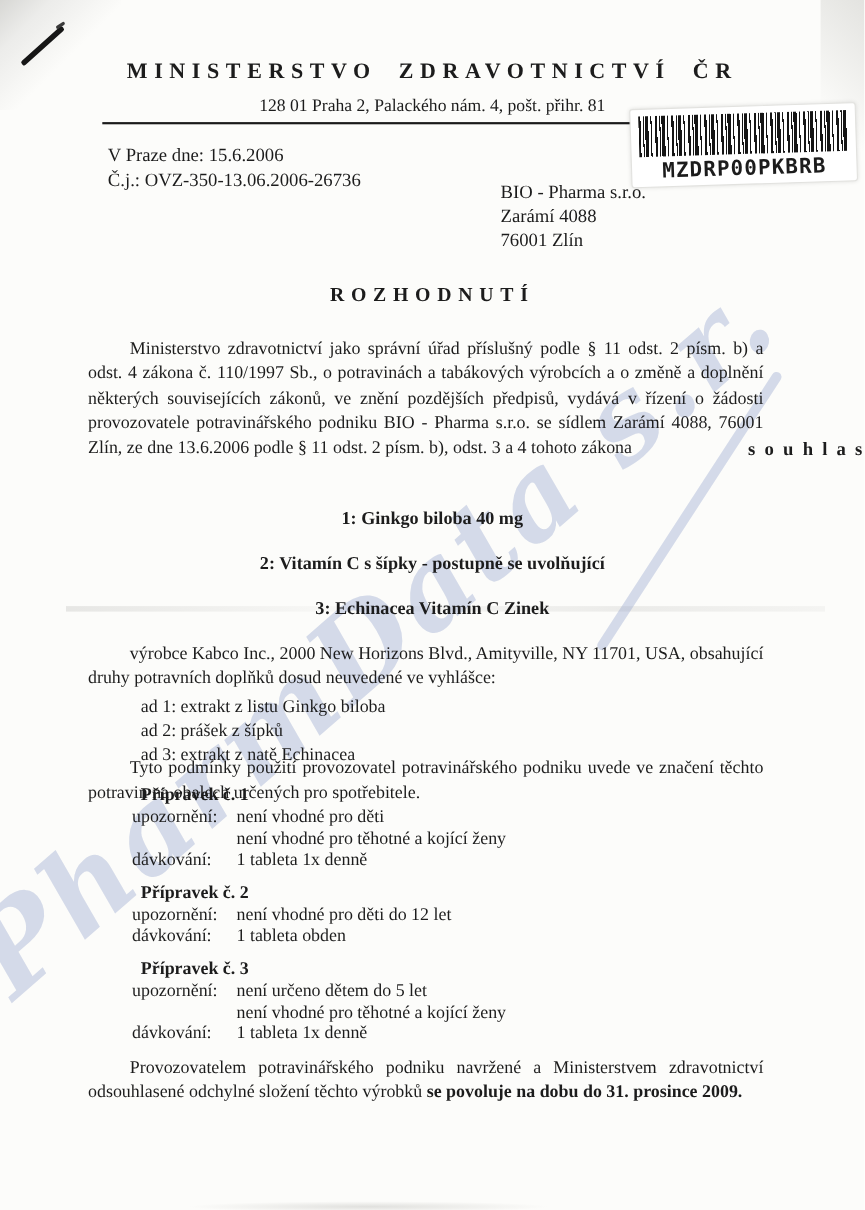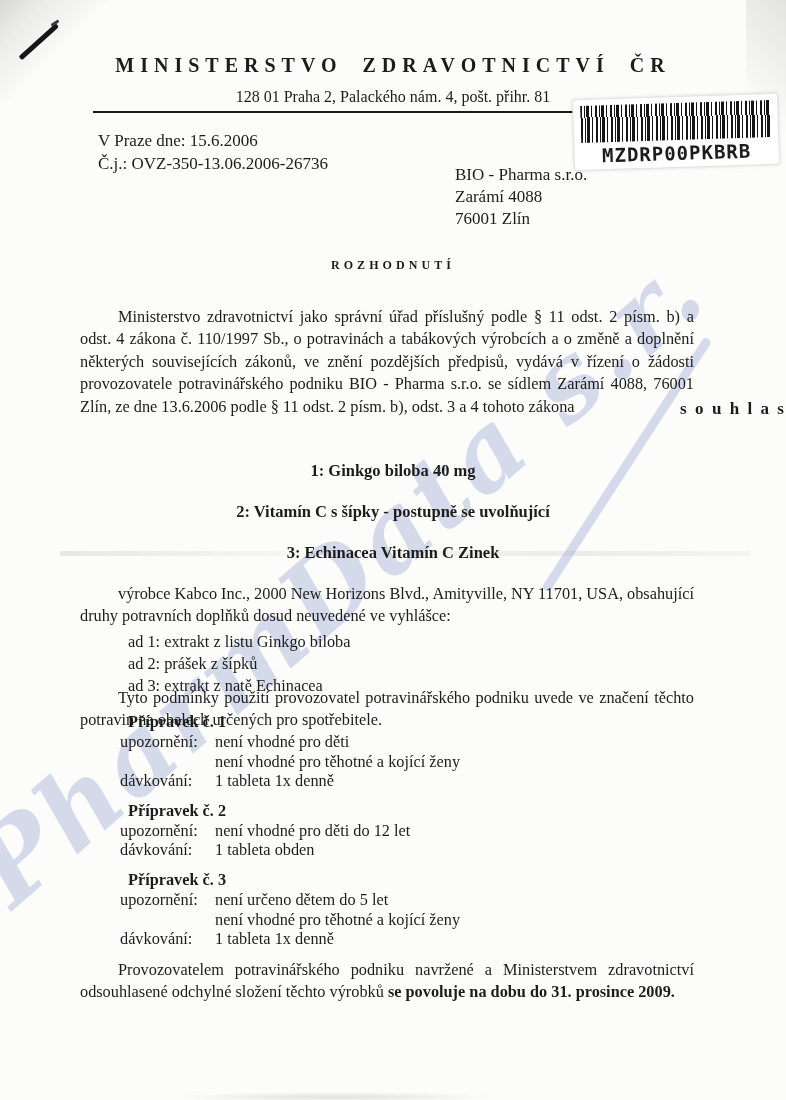--- a/index.html
+++ b/index.html
@@ -93,21 +93,21 @@
     text-align:center;margin-top:2px;
     font-family:"DejaVu Sans Mono", monospace;
     font-weight:bold;font-size:19px;letter-spacing:1px;
   }
   
   .meta-block{position:absolute;left:98px;top:129px;font-size:17px;line-height:23px;}
   .recipient-block{position:absolute;left:455px;top:164px;font-size:17px;line-height:22px;}
   
   .document-title{
     position:absolute;left:0;top:258px;width:100%;
-    text-align:center;font-weight:bold;font-size:12px;letter-spacing:0.34em;
+    text-align:center;font-weight:bold;font-size:18px;letter-spacing:0.34em;
   }
   .body-para{
     position:absolute;left:80px;width:614px;
     font-size:16.3px;line-height:22.4px;
     text-align:justify;text-indent:38px;margin-top:20px;
   }
   .intro-paragraph{top:286px;}
   .consent-word{
     position:absolute;left:0;top:399px;width:100%;
     text-align:right;font-weight:bold;font-size:17px;letter-spacing:0.12em;

